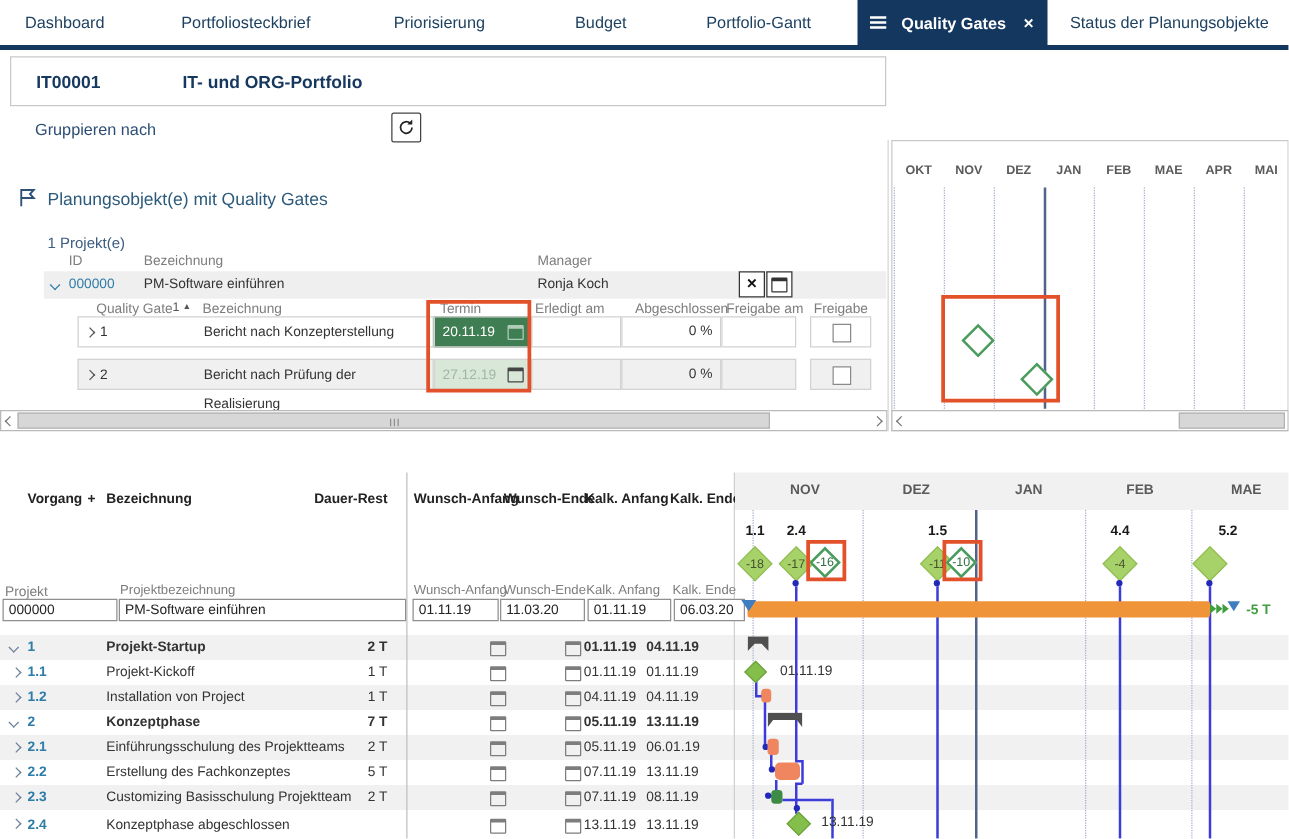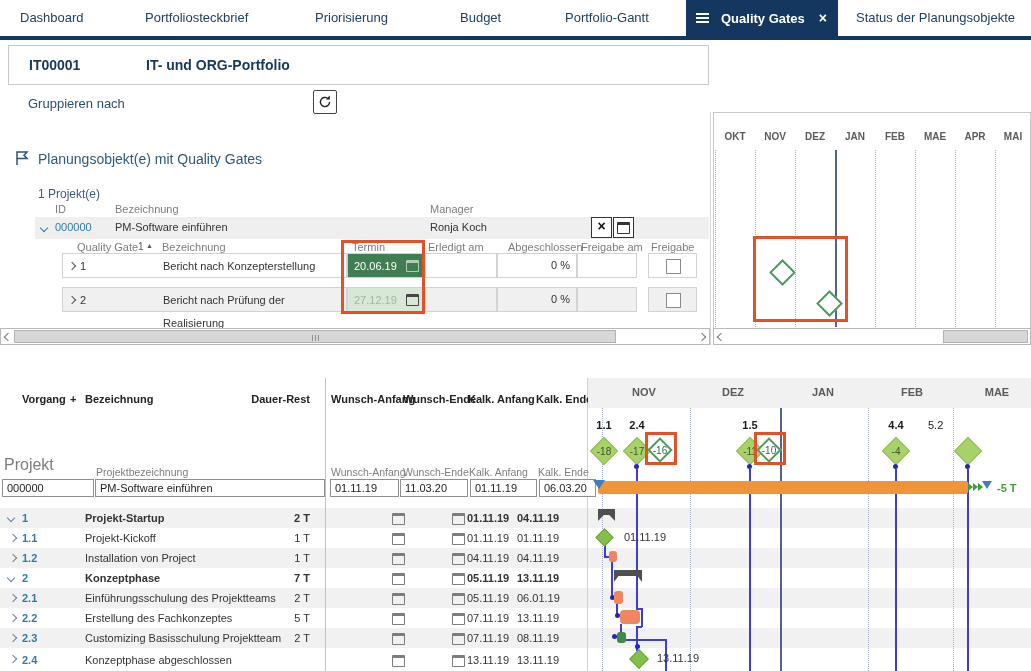--- a/index.html
+++ b/index.html
@@ -114,21 +114,21 @@
   <span class="abs hdr" style="left:581px;top:241px">Freigabe am</span>
   <span class="abs hdr" style="left:651px;top:241px">Freigabe</span>
 
   <div>
     <div class="cell" style="left:62px;top:253px;width:285px;background:#fff">
       <span class="chev r" style="position:absolute;left:6px;top:9px;border-color:#555"></span>
       <span class="abs" style="left:17px;top:1px">1</span>
       <span class="abs" style="left:100px;top:1px">Bericht nach Konzepterstellung</span>
     </div>
     <div class="cell" style="left:347px;top:253px;width:78px;background:#3E7E52;color:#fff">
-      <span class="abs" style="left:6px;top:1px">20.06.19</span>
+      <span class="abs" style="left:6px;top:1px">20.11.19</span>
       <span class="cal light" style="position:absolute;right:5px;top:6px"></span>
     </div>
     <div class="cell" style="left:425px;top:253px;width:72px;background:#fff"></div>
     <div class="cell" style="left:497px;top:253px;width:80px;background:#fff;text-align:right">
       <span style="padding-right:6px">0 %</span>
     </div>
     <div class="cell" style="left:577px;top:253px;width:60px;background:#fff"></div>
     <div class="cell" style="left:648px;top:253px;width:49px;background:#fff">
       <span class="cb" style="left:17px;top:5px"></span>
     </div>
@@ -205,21 +205,21 @@
 
   <span class="abs" style="left:22px;top:393px;font-weight:bold;color:#222">Vorgang</span>
   <span class="abs" style="left:70px;top:393px;font-weight:bold;color:#222">+</span>
   <span class="abs" style="left:85px;top:393px;font-weight:bold;color:#222">Bezeichnung</span>
   <span class="abs" style="left:240px;top:393px;width:70px;text-align:right;font-weight:bold;color:#222">Dauer-Rest</span>
   <span class="abs" style="left:331px;top:393px;font-weight:bold;color:#222">Wunsch-Anfang</span>
   <span class="abs" style="left:403px;top:393px;font-weight:bold;color:#222">Wunsch-Ende</span>
   <span class="abs" style="left:468px;top:393px;font-weight:bold;color:#222">Kalk. Anfang</span>
   <span class="abs" style="left:536px;top:393px;font-weight:bold;color:#222">Kalk. Ende</span>
 
-  <span class="abs hdr" style="left:4px;top:456px;font-size:16px">Projekt</span>
+  <span class="abs hdr" style="left:4px;top:468px;font-size:11px">Projekt</span>
   <span class="abs hdr" style="left:96px;top:466px;font-size:10.5px">Projektbezeichnung</span>
   <span class="abs hdr" style="left:331px;top:466px;font-size:10.5px">Wunsch-Anfang</span>
   <span class="abs hdr" style="left:403px;top:466px;font-size:10.5px">Wunsch-Ende</span>
   <span class="abs hdr" style="left:469px;top:466px;font-size:10.5px">Kalk. Anfang</span>
   <span class="abs hdr" style="left:538px;top:466px;font-size:10.5px">Kalk. Ende</span>
 
   <div class="ibox" style="left:2px;top:479px;width:92px">000000</div>
   <div class="ibox" style="left:95px;top:479px;width:230px">PM-Software einführen</div>
   <div class="ibox" style="left:330px;top:479px;width:69px">01.11.19</div>
   <div class="ibox" style="left:400px;top:479px;width:68px">11.03.20</div>
@@ -316,21 +316,21 @@
   <div class="vdot" style="left:602px;top:408px;height:263px"></div>
   <div class="vdot" style="left:690px;top:408px;height:263px"></div>
   <div class="vnow" style="left:780px;top:408px;height:263px"></div>
   <div class="vdot" style="left:868px;top:408px;height:263px"></div>
   <div class="vdot" style="left:953px;top:408px;height:263px"></div>
 
   <span class="abs" style="left:590px;top:419px;width:28px;text-align:center;font-weight:bold;color:#1a1a1a">1.1</span>
   <span class="abs" style="left:623px;top:419px;width:28px;text-align:center;font-weight:bold;color:#1a1a1a">2.4</span>
   <span class="abs" style="left:736px;top:419px;width:28px;text-align:center;font-weight:bold;color:#1a1a1a">1.5</span>
   <span class="abs" style="left:882px;top:419px;width:28px;text-align:center;font-weight:bold;color:#1a1a1a">4.4</span>
-  <span class="abs" style="left:928px;top:419px;width:28px;text-align:left;font-weight:normal;color:#1a1a1a">5.2</span>
+  <span class="abs" style="left:962px;top:419px;width:28px;text-align:right;font-weight:bold;color:#1a1a1a">5.2</span>
 
   <div class="dia fill" style="left:590px;top:437px;width:28px;height:28px">
     <div class="sq"></div>
       <div class="v">-18</div>
   </div>
   <div class="dia fill" style="left:623px;top:437px;width:28px;height:28px">
     <div class="sq"></div>
       <div class="v">-17</div>
   </div>
   <div class="dia fill" style="left:736px;top:437px;width:28px;height:28px">

